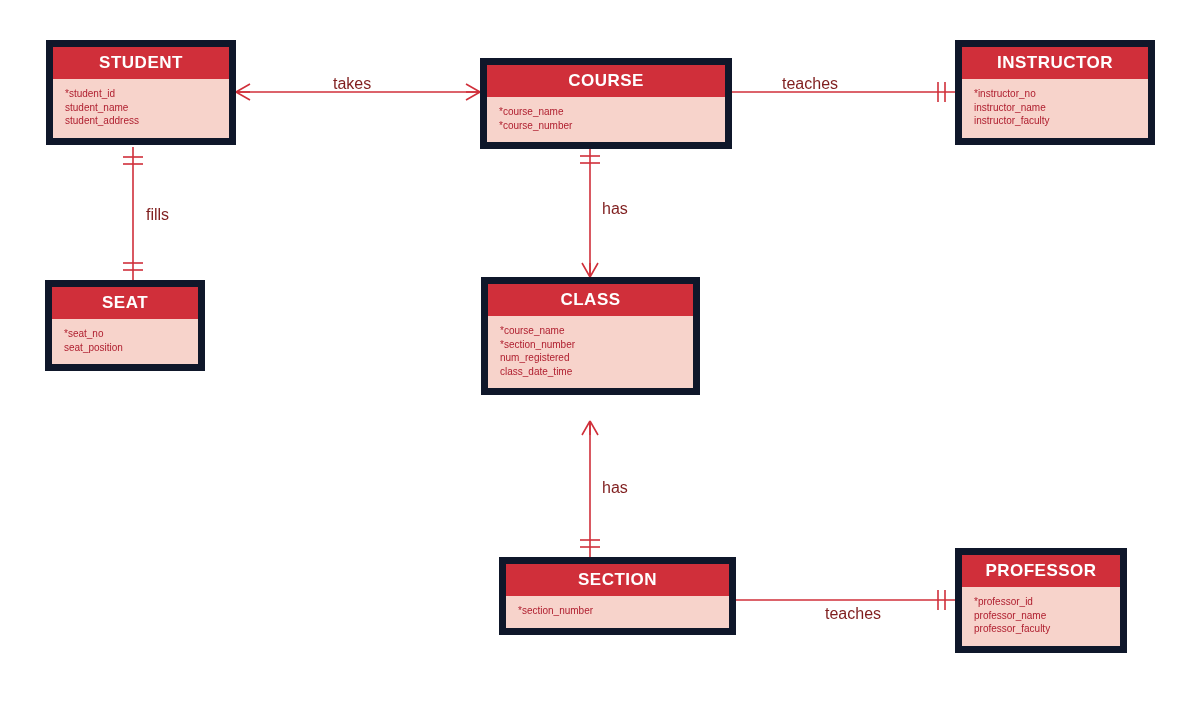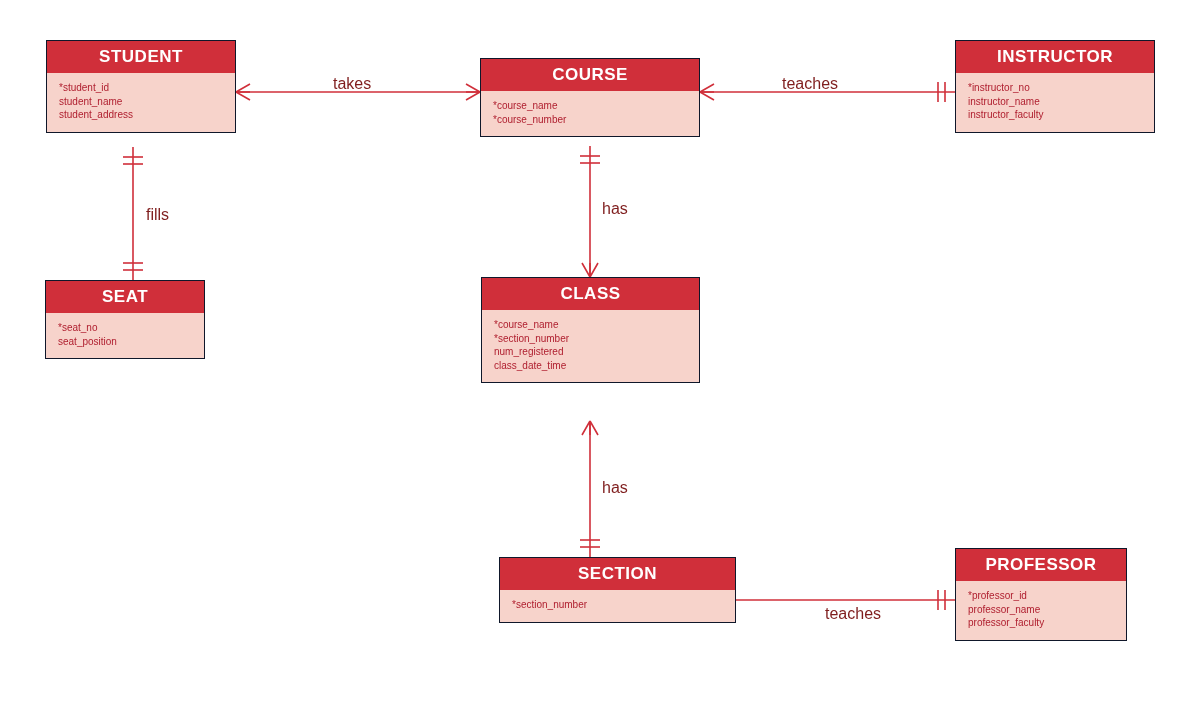--- a/index.html
+++ b/index.html
@@ -17,21 +17,21 @@
   }
   svg.lines {
     position: absolute;
     left: 0; top: 0;
     width: 1201px;
     height: 724px;
     pointer-events: none;
   }
   .entity {
     position: absolute;
-    border: 1px solid #0f172a;
+    border: 7px solid #0f172a;
     box-sizing: border-box;
     background: #f7d3cb;
   }
   .entity .hdr {
     background: #d02f3a;
     color: #ffffff;
     text-align: center;
     font-weight: bold;
     padding: 6px 4px;
     font-size: 17px;
@@ -112,21 +112,21 @@
 
   <div class="entity" style="left:46px; top:40px; width:190px;">
     <div class="hdr">STUDENT</div>
     <div class="body">
       <div class="attr">*student_id</div>
       <div class="attr">student_name</div>
       <div class="attr">student_address</div>
     </div>
   </div>
 
-  <div class="entity" style="left:480px; top:58px; width:220px;">
+  <div class="entity" style="left:480px; top:58px; width:252px;">
     <div class="hdr">COURSE</div>
     <div class="body">
       <div class="attr">*course_name</div>
       <div class="attr">*course_number</div>
     </div>
   </div>
 
   <div class="entity" style="left:955px; top:40px; width:200px;">
     <div class="hdr">INSTRUCTOR</div>
     <div class="body">

